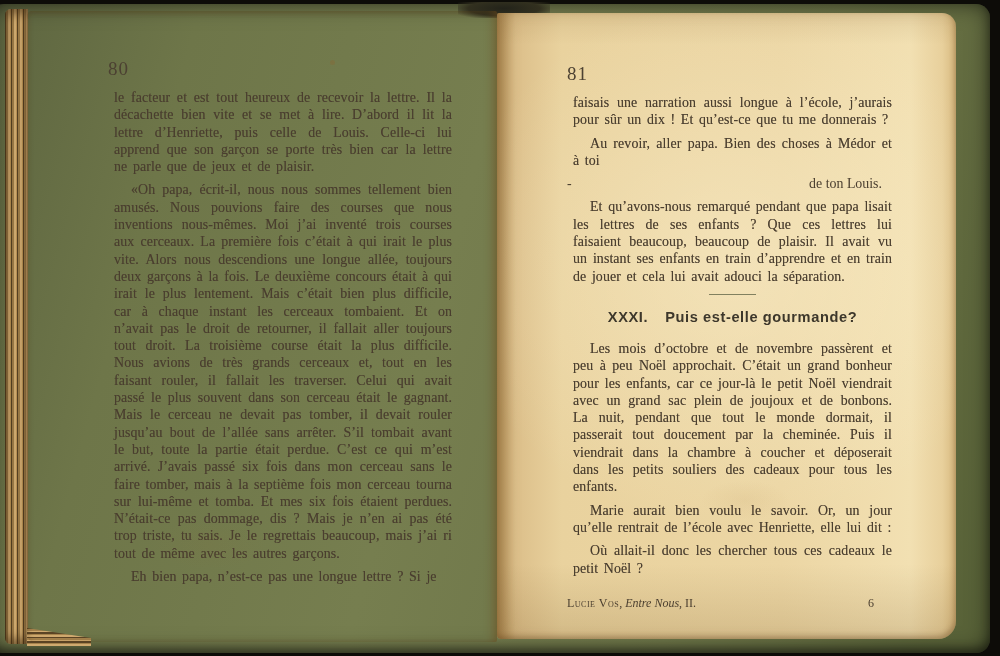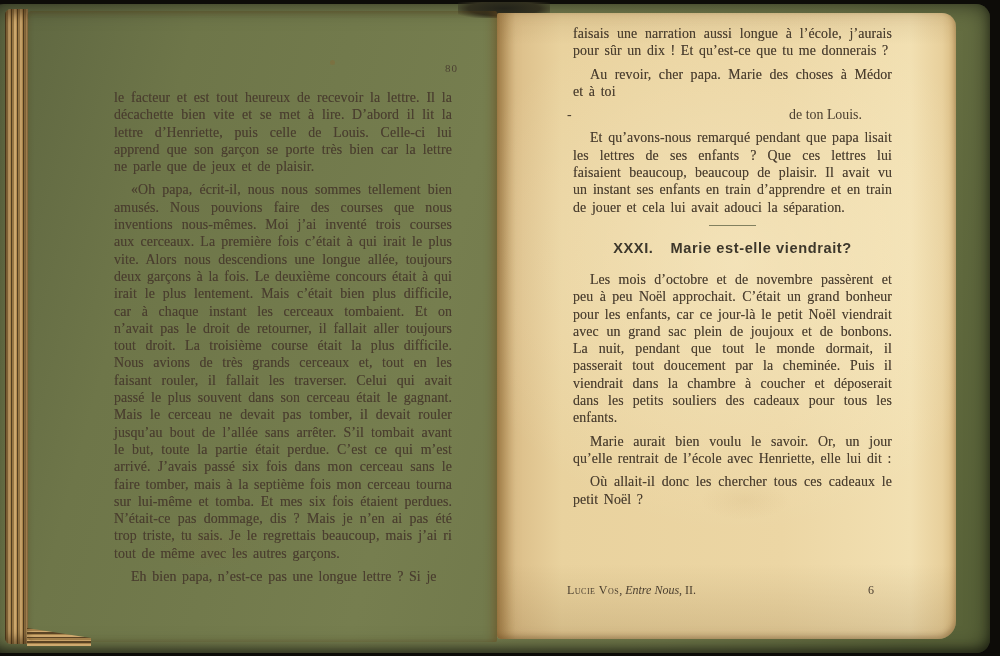--- a/index.html
+++ b/index.html
@@ -62,57 +62,57 @@
       linear-gradient(to right,#c3a166 0%,#dcbf8a 4%,#e9d29e 14%,#ecd6a4 62%,#f2e0b2 90%,#e8d09c 97%,#d7b87e 100%);
     box-shadow:inset 12px 0 16px -6px rgba(105,70,25,.5), inset -2px -3px 5px rgba(90,60,25,.3);
   }
 
   
   .content{position:absolute;top:0;bottom:0;}
   .left-page .content{left:81px;width:350px;}
   .right-page .content{left:70px;width:331px;}
 
   .pagenum{
-    text-align:right;color:#4c4132;font-size:11px;letter-spacing:1px;
+    text-align:left;color:#4c4132;font-size:19px;letter-spacing:1px;
     height:17px;line-height:17px;
   }
   .left-page .pagenum{margin-top:49px;}
   .right-page .pagenum{margin-top:52px;}
 
   .para{
     margin:6px;color:#4a3e2f;font-size:13.9px;line-height:17.3px;
     text-align:justify;word-spacing:2px;letter-spacing:.1px;
     text-indent:17px;hyphens:auto;
     text-shadow:0 0 .4px rgba(74,62,47,.55);
   }
   .para.cont{text-indent:0;}
   .left-page .para.first{margin-top:12px;}
   .right-page .para.first{margin-top:12px;}
 
   .sigline{
     display:flex;justify-content:space-between;align-items:baseline;
     height:17.3px;color:#4a3e2f;font-size:13.9px;line-height:17.3px;
   }
-  .sigline .sig{margin-right:36px;}
+  .sigline .sig{margin-right:16px;}
 
   .divider{
     width:47px;margin:9px auto 0 auto;border:0;
     border-top:1.6px solid #81805f;height:0;
   }
   .chapter{
     margin:13px 0 0 0;text-align:center;
     font-family:"Liberation Sans", sans-serif;font-weight:bold;
     font-size:14.6px;color:#3d372b;letter-spacing:.6px;
     line-height:18px;
   }
   .chapter .chap-no{margin-right:17px;}
   .right-page .para.resume{margin-top:14px;}
 
   .footer{
-    position:absolute;left:0;top:570px;width:331px;
+    position:absolute;left:0;top:583px;width:331px;
     display:flex;justify-content:space-between;align-items:baseline;
     color:#4a3e2f;font-size:12px;line-height:15px;
   }
   .footer .smallcaps{font-variant:small-caps;letter-spacing:.5px;}
   .footer .footer-right{margin-right:24px;}
 
   
   .stain{position:absolute;border-radius:50%;pointer-events:none;}
   .s1{left:330px;top:60px;width:5px;height:5px;background:rgba(140,100,50,.35);}
   .s2{left:700px;top:480px;width:90px;height:40px;background:radial-gradient(ellipse,rgba(150,105,45,.07),rgba(150,105,45,0) 70%);}
@@ -132,32 +132,33 @@
     <div class="content">
       <div class="pagenum">80</div>
       <p class="para cont first">le facteur et est tout heureux de recevoir la lettre. Il la décachette bien vite et se met à lire. D’abord il lit la lettre d’Henriette, puis celle de Louis. Celle-ci lui apprend que son garçon se porte très bien car la lettre ne parle que de jeux et de plaisir.</p>
       <p class="para">«Oh papa, écrit-il, nous nous sommes tellement bien amusés. Nous pouvions faire des courses que nous inventions nous-mêmes. Moi j’ai inventé trois courses aux cerceaux. La première fois c’était à qui irait le plus vite. Alors nous descendions une longue allée, toujours deux garçons à la fois. Le deuxième concours était à qui irait le plus lentement. Mais c’était bien plus difficile, car à chaque instant les cerceaux tombaient. Et on n’avait pas le droit de retourner, il fallait aller toujours tout droit. La troisième course était la plus difficile. Nous avions de très grands cerceaux et, tout en les faisant rouler, il fallait les traverser. Celui qui avait passé le plus souvent dans son cerceau était le gagnant. Mais le cerceau ne devait pas tomber, il devait rouler jusqu’au bout de l’allée sans arrêter. S’il tombait avant le but, toute la partie était perdue. C’est ce qui m’est arrivé. J’avais passé six fois dans mon cerceau sans le faire tomber, mais à la septième fois mon cerceau tourna sur lui-même et tomba. Et mes six fois étaient perdues. N’était-ce pas dommage, dis&nbsp;? Mais je n’en ai pas été trop triste, tu sais. Je le regrettais beaucoup, mais j’ai ri tout de même avec les autres garçons.</p>
       <p class="para">Eh bien papa, n’est-ce pas une longue lettre&nbsp;? Si je</p>
     </div>
   </div>
 
   <div class="page right-page">
     <div class="content">
+      <div class="pagenum">81</div>
       <p class="para cont first">faisais une narration aussi longue à l’école, j’aurais pour sûr un dix&nbsp;! Et qu’est-ce que tu me donnerais&nbsp;?</p>
-      <p class="para">Au revoir, cher papa. Marie des choses à Médor et à toi</p>
+      <p class="para">Au revoir, aller papa. Bien des choses à Médor et à toi</p>
       <div class="sigline">
         <span class="dash">-</span>
         <span class="sig">de ton Louis.</span>
       </div>
       <p class="para">Et qu’avons-nous remarqué pendant que papa lisait les lettres de ses enfants&nbsp;? Que ces lettres lui faisaient beaucoup, beaucoup de plaisir. Il avait vu un instant ses enfants en train d’apprendre et en train de jouer et cela lui avait adouci la séparation.</p>
 
       <div class="divider"></div>
 
       <h2 class="chapter">
-        <span class="chap-no">XXXI.</span><span>Marie est-elle viendrait?</span>
+        <span class="chap-no">XXXI.</span><span>Puis est-elle gourmande?</span>
       </h2>
 
       <p class="para resume">Les mois d’octobre et de novembre passèrent et peu à peu Noël approchait. C’était un grand bonheur pour les enfants, car ce jour-là le petit Noël viendrait avec un grand sac plein de joujoux et de bonbons. La nuit, pendant que tout le monde dormait, il passerait tout doucement par la cheminée. Puis il viendrait dans la chambre à coucher et déposerait dans les petits souliers des cadeaux pour tous les enfants.</p>
       <p class="para">Marie aurait bien voulu le savoir. Or, un jour qu’elle rentrait de l’école avec Henriette, elle lui dit&nbsp;:</p>
       <p class="para">Où allait-il donc les chercher tous ces cadeaux le petit Noël&nbsp;?</p>
 
       <div class="footer">
         <span class="footer-left"><span class="smallcaps">Lucie Vos</span><span>, </span><i>Entre Nous</i><span>, II.</span></span>
         <span class="footer-right">6</span>
       </div>

